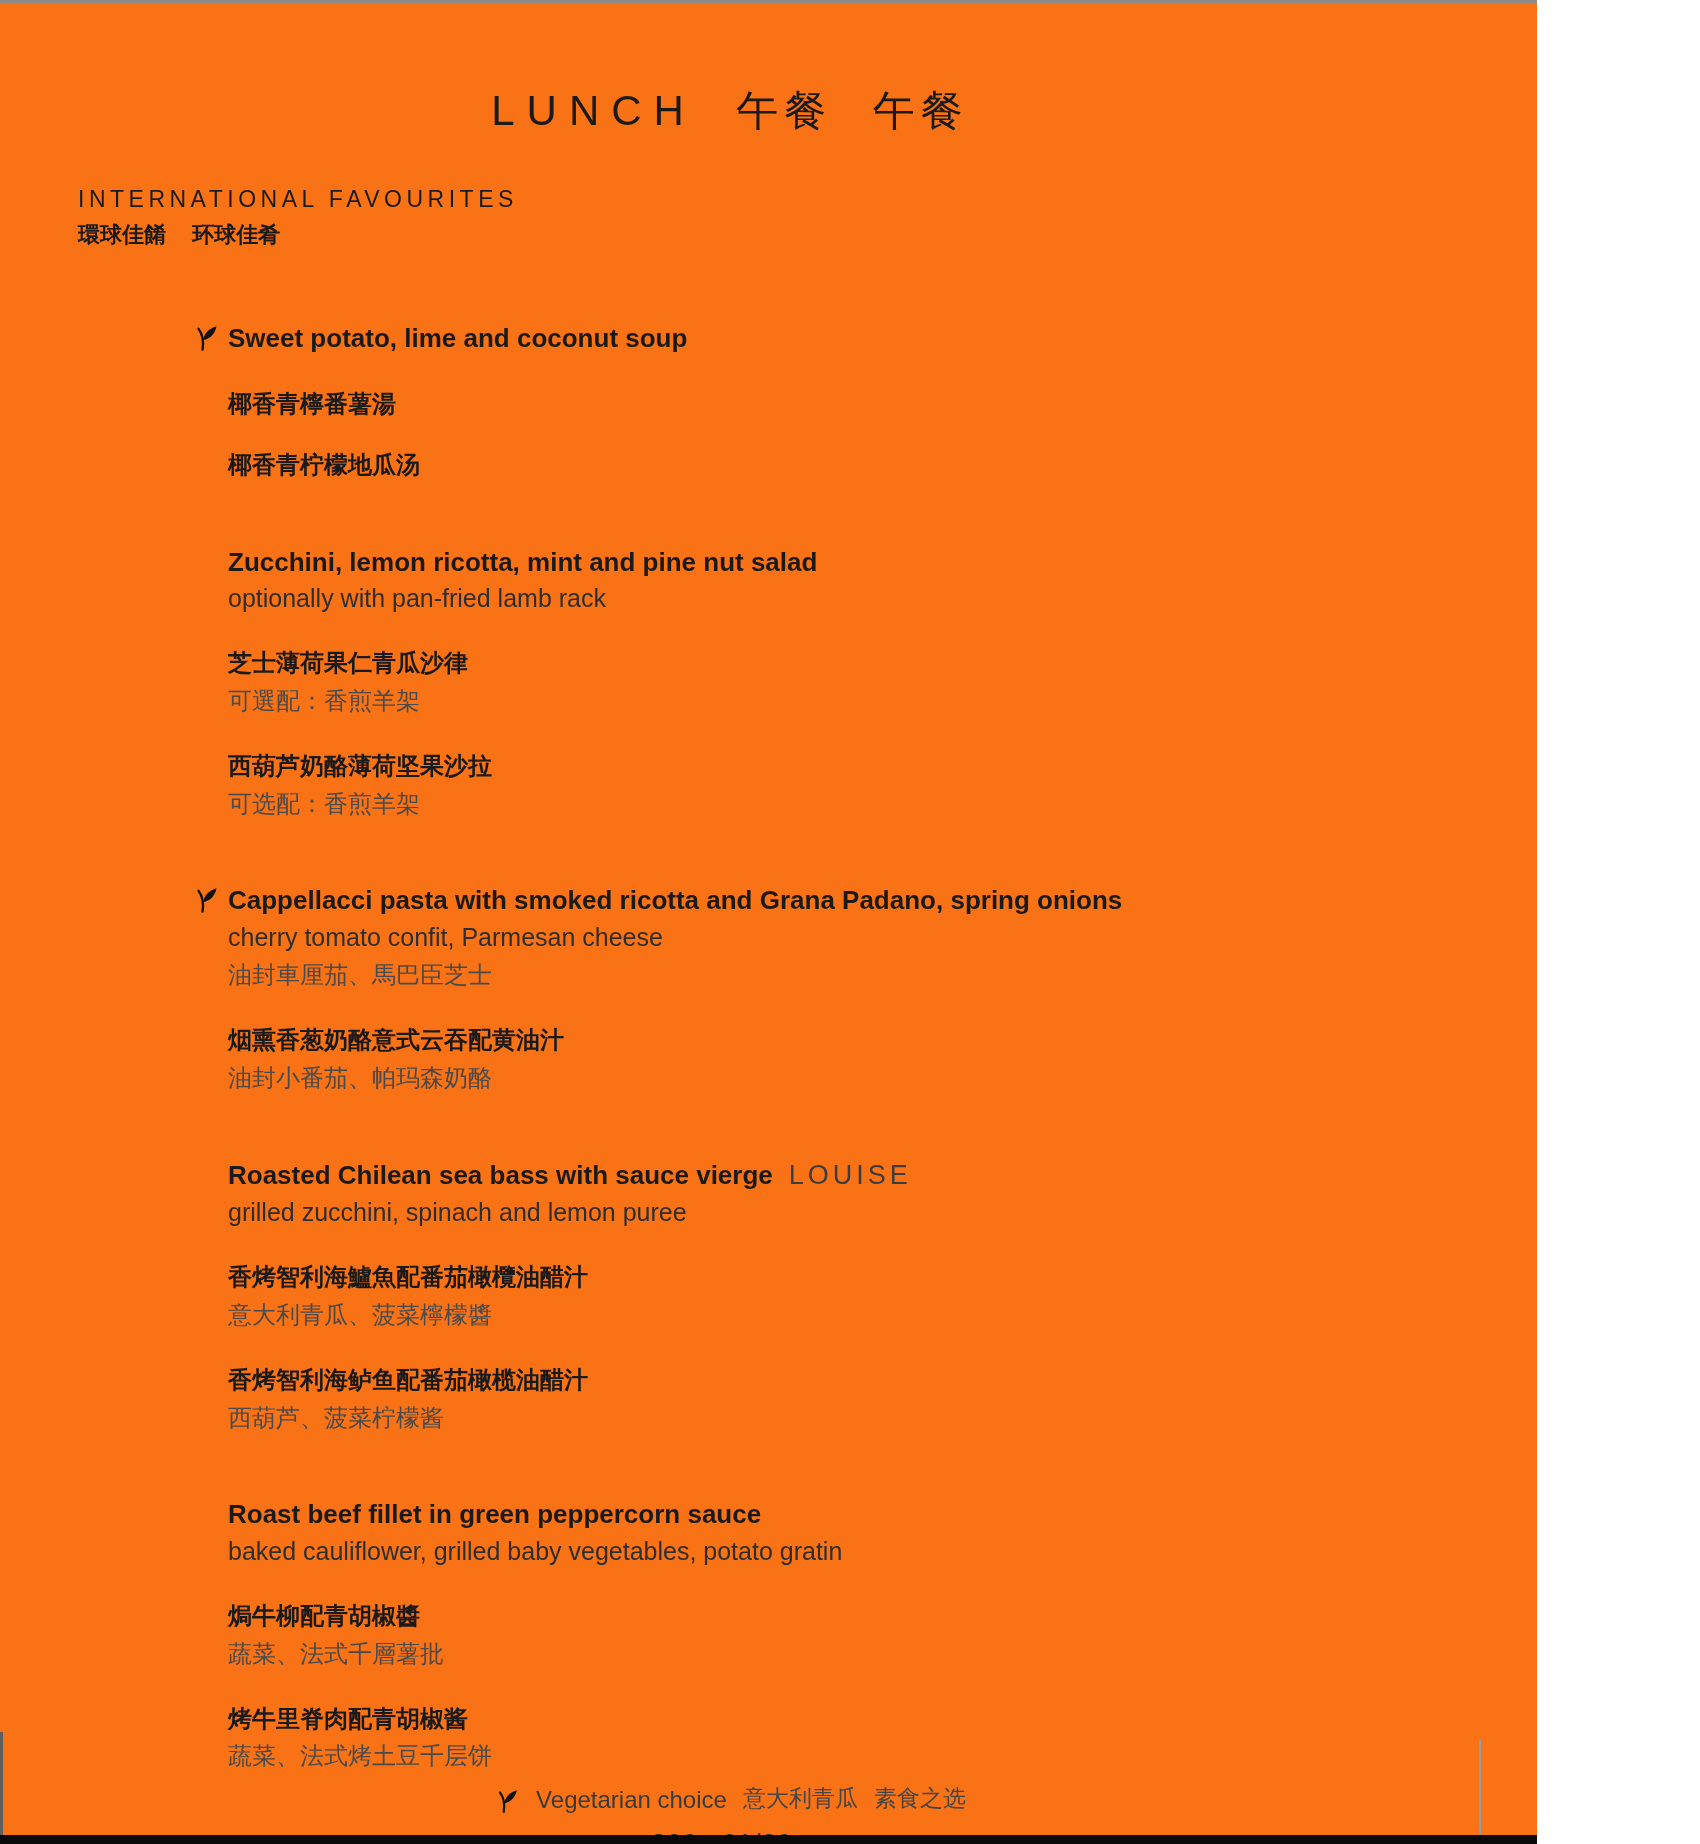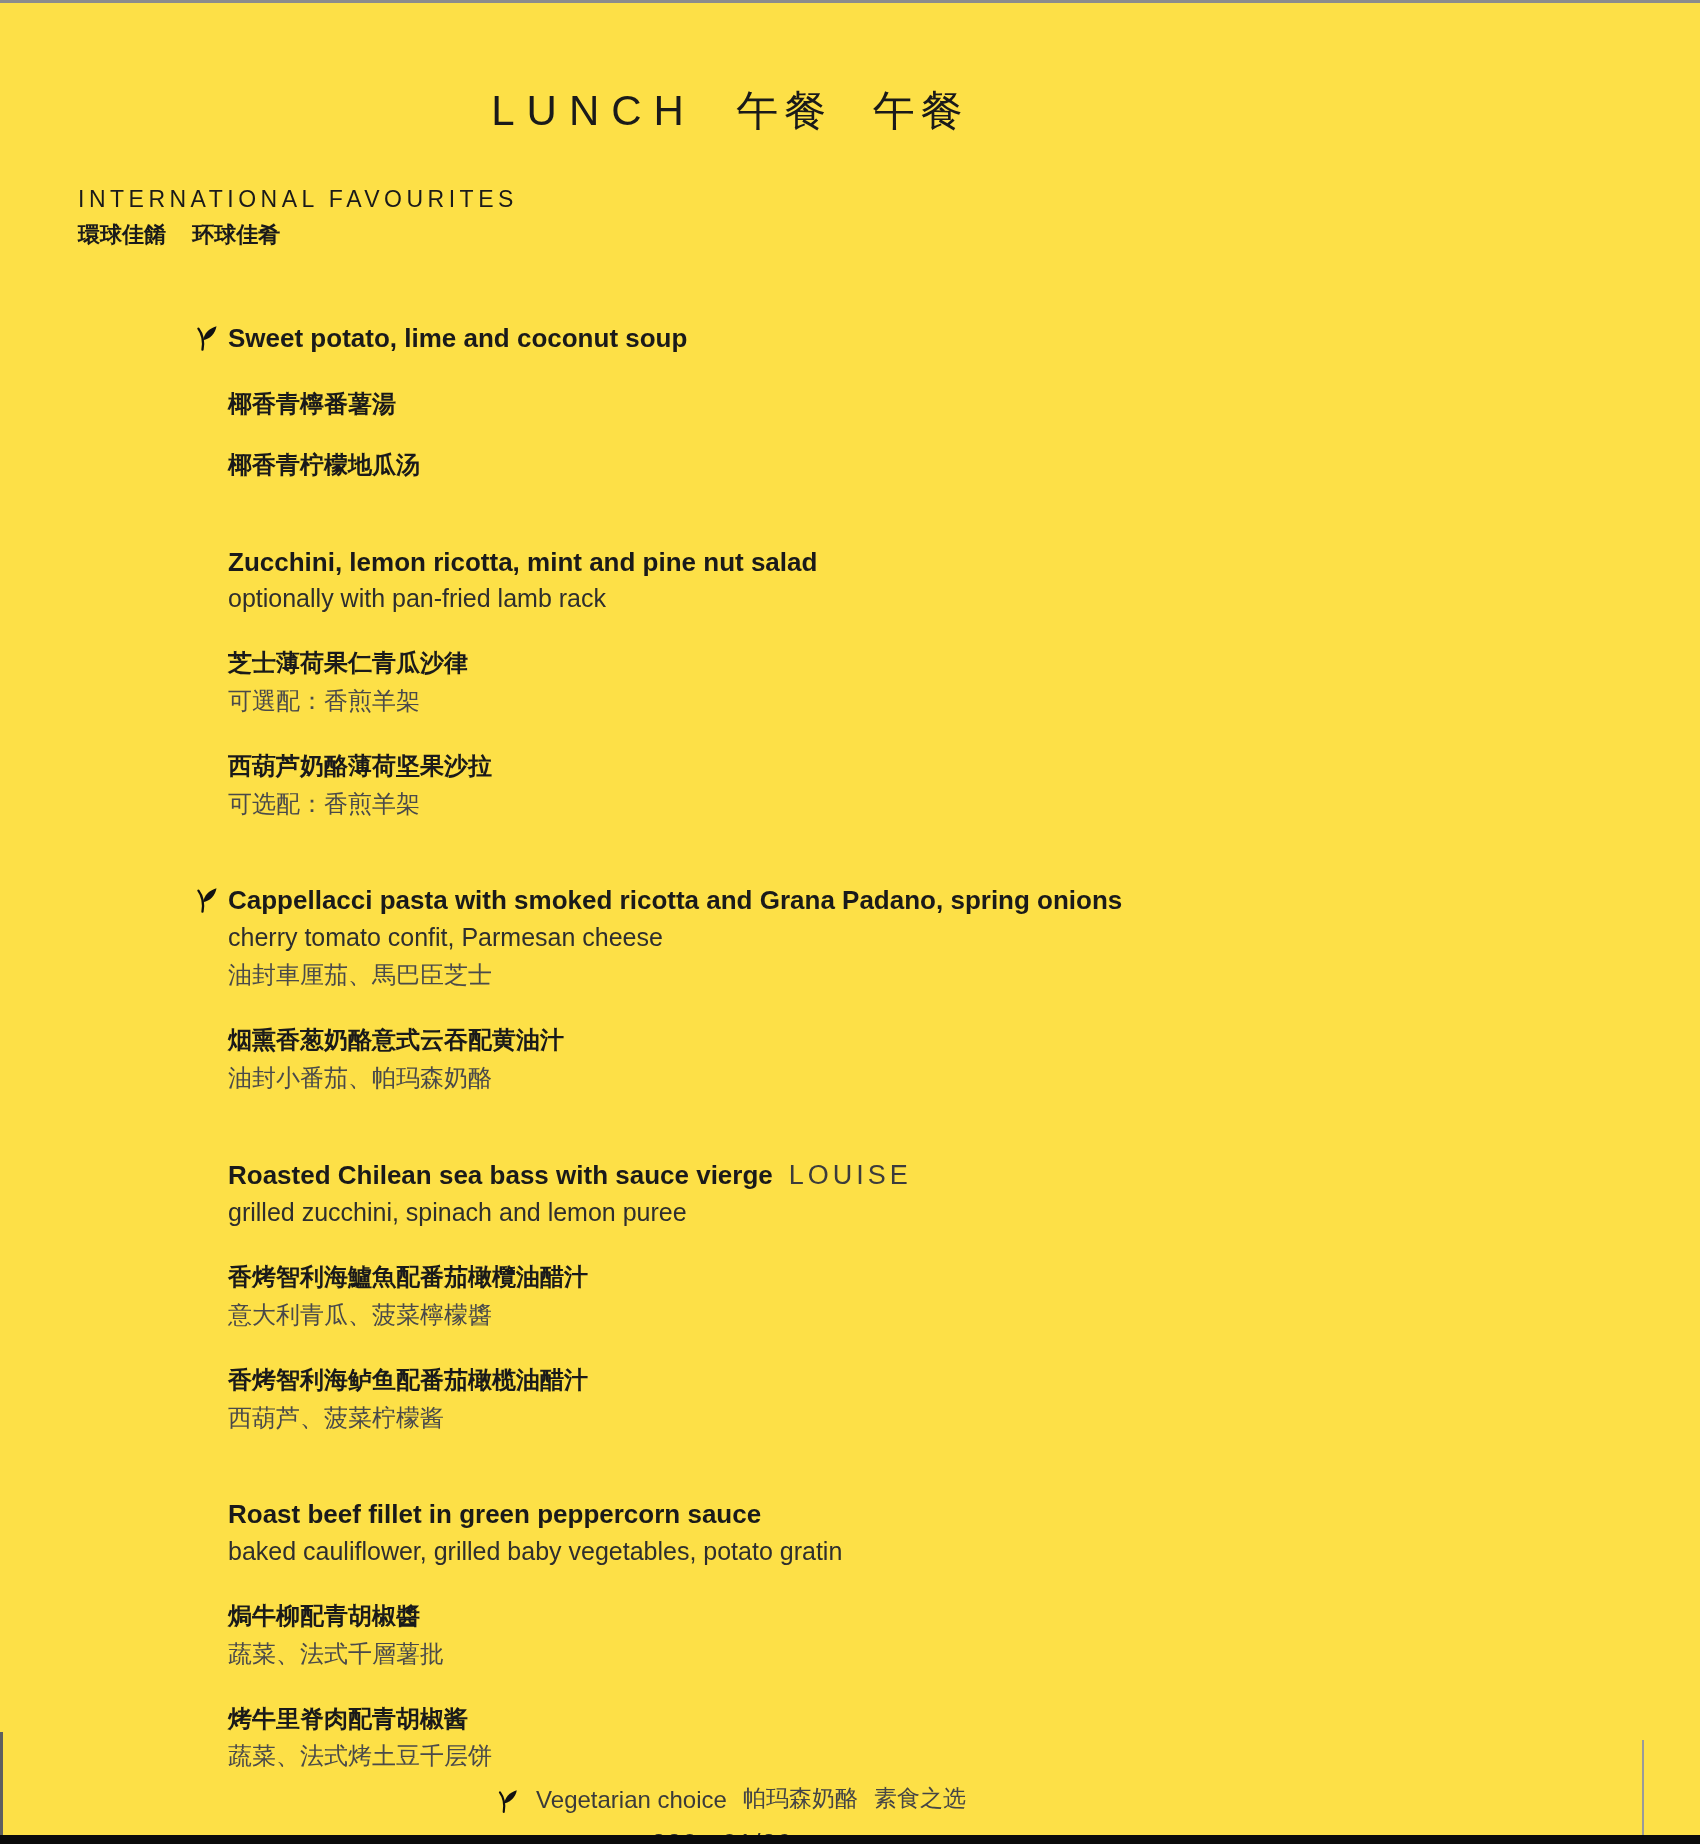--- a/index.html
+++ b/index.html
@@ -1,20 +1,20 @@
 <!DOCTYPE html>
 <html><head>
 <meta charset="utf-8">
 <style>
   html,body { margin:0; padding:0; }
   body { background:#ffffff; }
   .page {
     position:relative;
-    width:1700px; height:1844px;
-    background:#fde047;
+    width:1537px; height:1844px;
+    background:#f97316;
     font-family:"Liberation Sans","DejaVu Sans",sans-serif;
     color:#1a1a1a;
     overflow:hidden;
   }
   .top-rule { position:absolute; top:0; left:0; right:0; height:3px; background:#8c8c8c; }
   .bottom-bar { position:absolute; bottom:0; left:0; right:0; height:9px; background:#0a0a0a; }
   .scan-line-left { position:absolute; left:0; bottom:0; width:3px; height:112px; background:#5f5f5f; }
   .scan-line-right { position:absolute; right:56px; bottom:0; width:2px; height:104px; background:#9a9a9a; }
 
   .center-col { width:1460px; }
@@ -124,21 +124,21 @@
     </div>
 
   <div class="footer-legend">
     <span class="veg-glyph">
       <svg viewBox="0 0 24 24" aria-hidden="true">
         <path d="M9 22 C10 16 10 10 5.5 4" fill="none" stroke="#111" stroke-width="2" stroke-linecap="round"></path>
         <path d="M9.5 14 C10.5 8 14.5 4 21 2 C20 8 15.5 13 9.5 14 Z" fill="#111"></path>
       </svg>
     </span>
     <span>Vegetarian choice</span>
-    <span class="legend-zh">帕玛森奶酪</span>
+    <span class="legend-zh">意大利青瓜</span>
     <span class="legend-zh">素食之选</span>
   </div>
 
   <div class="page-number">830 &lt;01/26&gt;</div>
 
   <div class="scan-line-left"></div>
   <div class="scan-line-right"></div>
   <div class="bottom-bar"></div>
 </div>
 

